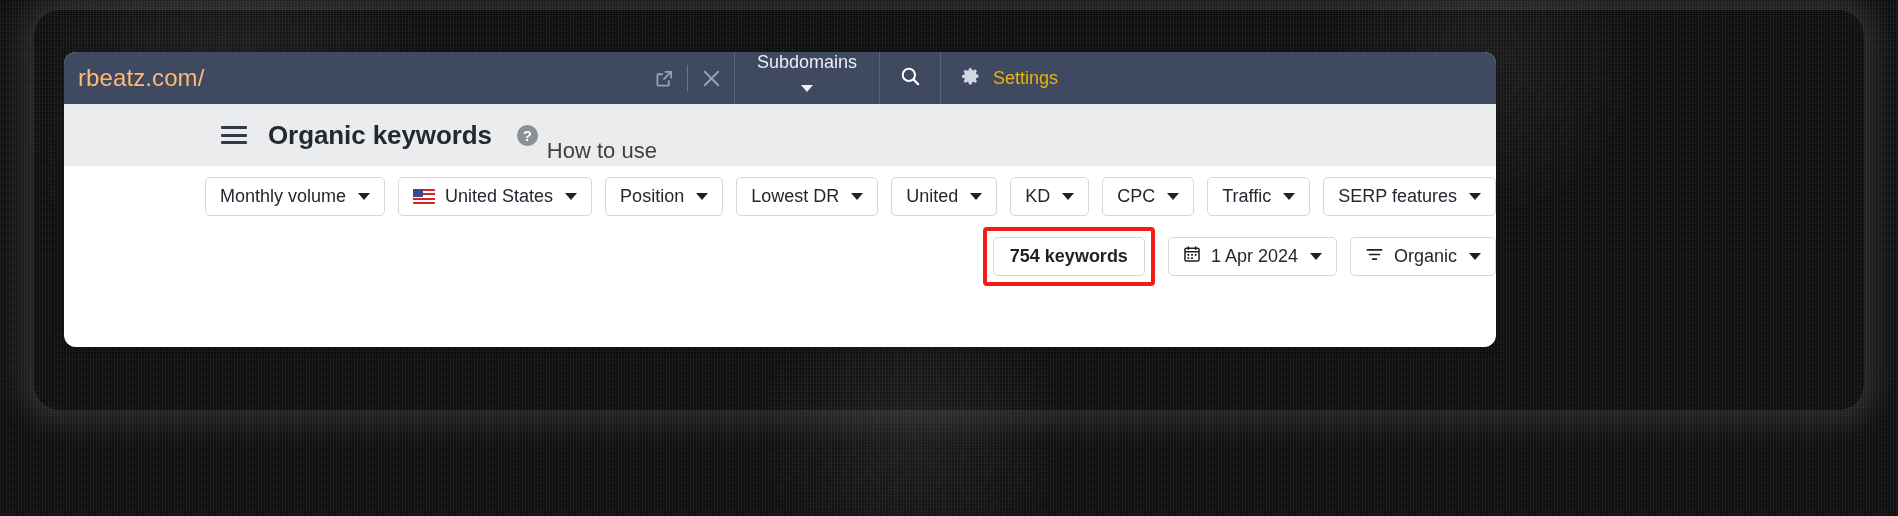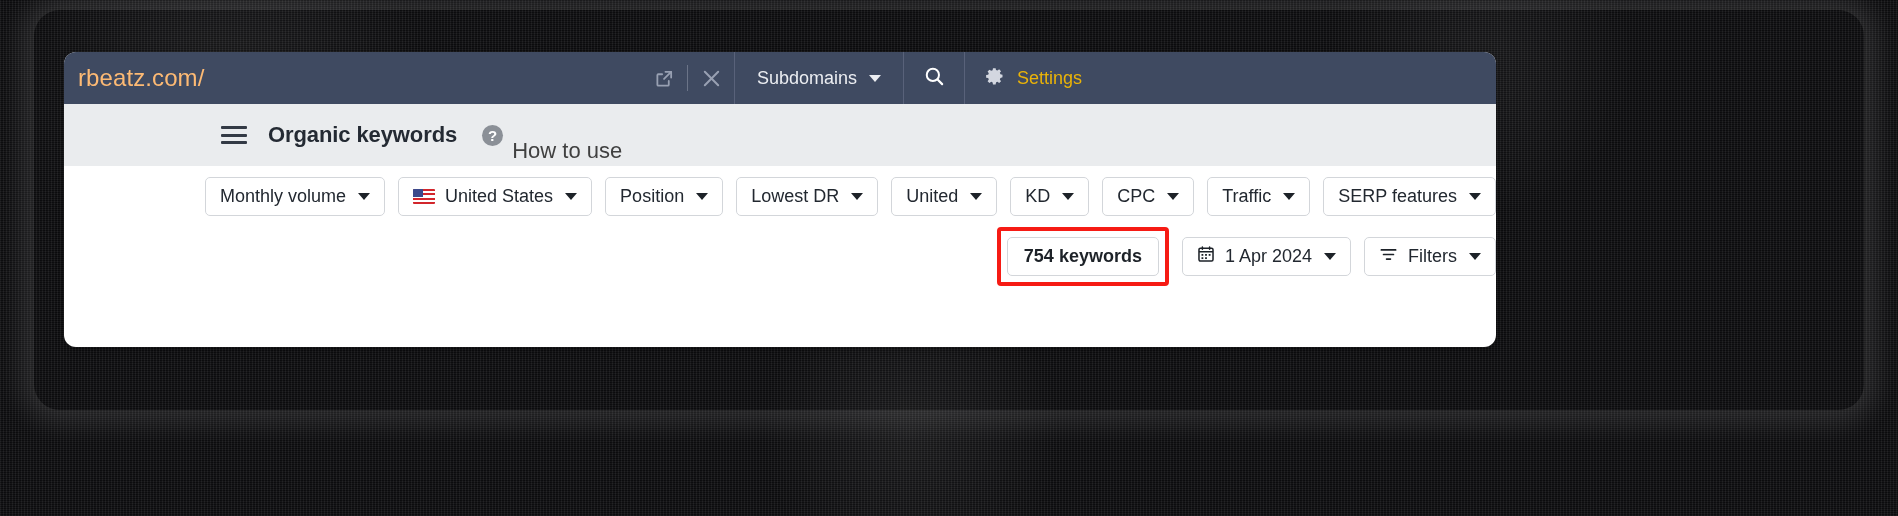--- a/index.html
+++ b/index.html
@@ -97,20 +97,21 @@
     height: 52px;
   }
   .subdomains {
     display: flex;
     align-items: center;
     gap: 12px;
     padding: 0 22px;
     color: #eceef2;
     font-size: 18px;
     cursor: pointer;
+    flex-direction: column;
   }
   .search-btn {
     width: 60px;
     display: flex;
     align-items: center;
     justify-content: center;
   }
   .settings {
     display: flex;
     align-items: center;
@@ -147,21 +148,21 @@
     margin-right: 21px;
   }
   .hamburger span {
     display: block;
     height: 3px;
     width: 100%;
     background: #333a45;
     border-radius: 1px;
   }
   .page-title {
-    font-size: 22px;
+    font-size: 26px;
     font-weight: bold;
     color: #242a33;
     letter-spacing: -0.1px;
   }
   .help-wrap {
     display: flex;
     align-items: center;
     gap: 9px;
     margin-left: 25px;
     cursor: pointer;
@@ -421,18 +422,18 @@
         <span class="caret"></span>
       </div>
 
 
       <div class="chip">
         <span class="filters-icon">
           <svg width="19" height="19" viewBox="0 0 20 20" fill="none">
             <path d="M2.5 5.2h15M4.8 10h10.4M8 14.8h4" stroke="#1d2228" stroke-width="1.8" stroke-linecap="round"></path>
           </svg>
         </span>
-        <span>Filters</span>
+        <span>Organic</span>
         <span class="caret"></span>
       </div>
     </div>
   </div>
 </div>
 
 </body></html>

